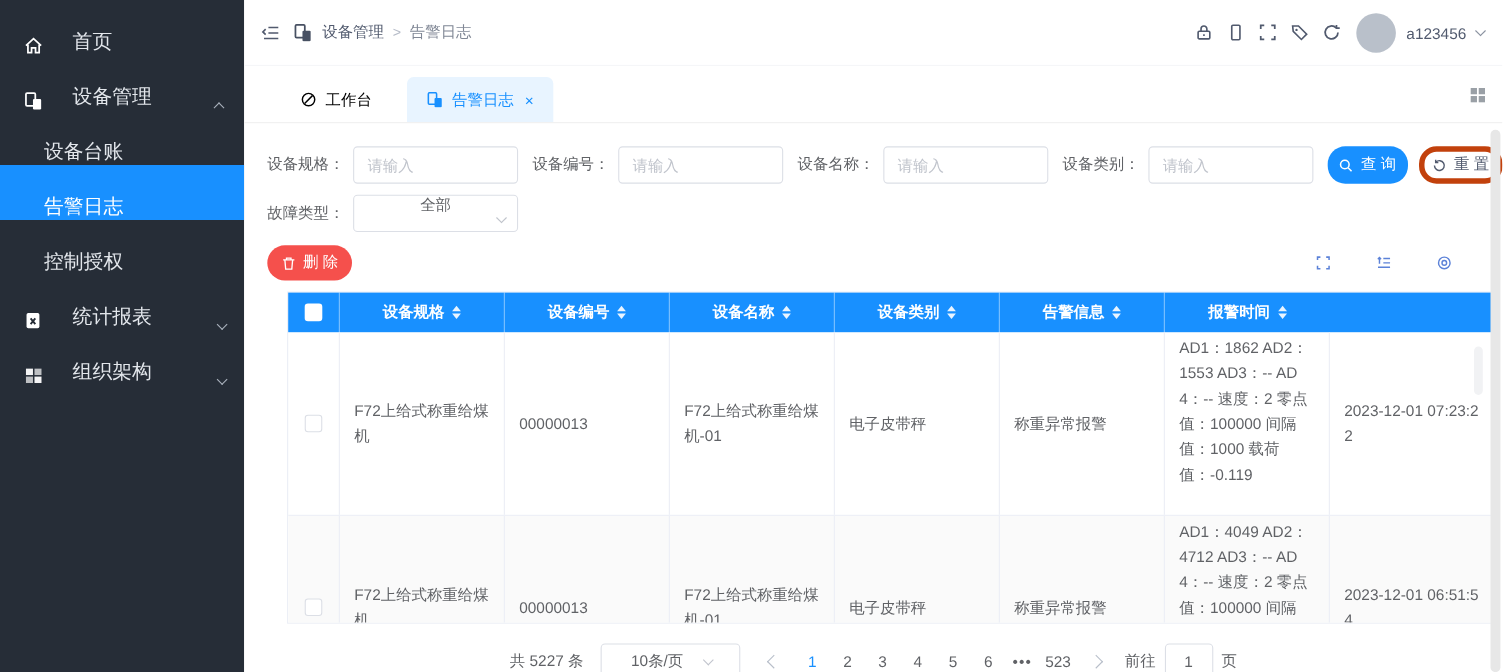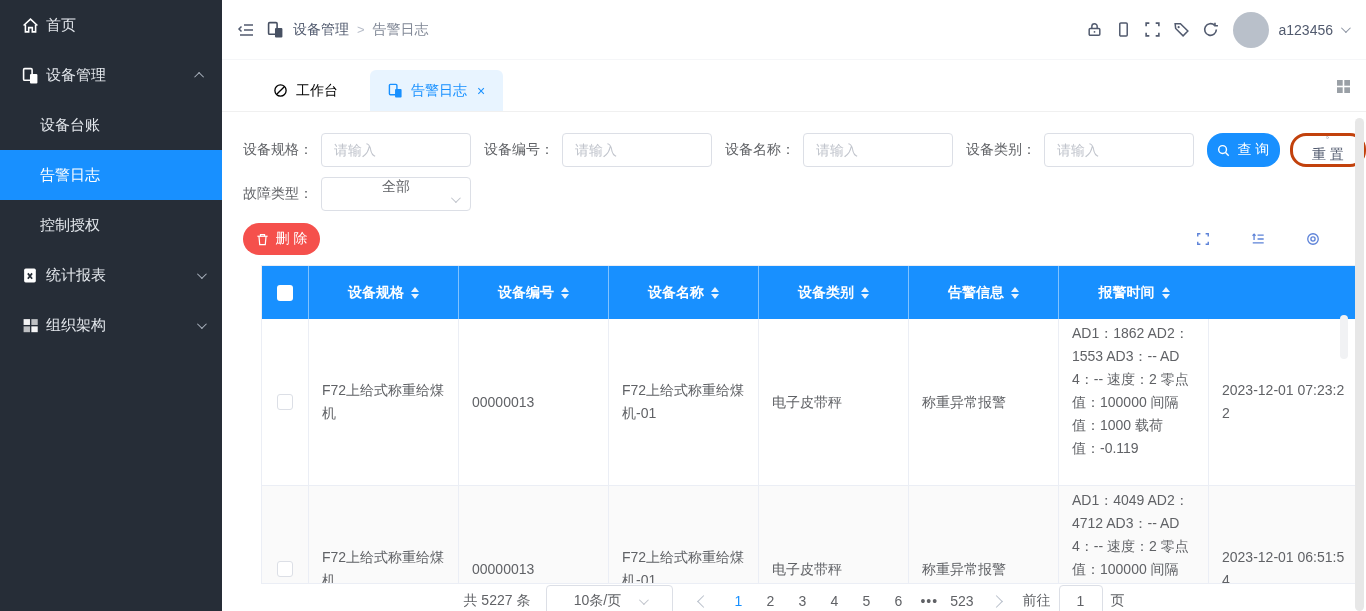--- a/index.html
+++ b/index.html
@@ -4,22 +4,22 @@
 <style>
   * { margin:0; padding:0; box-sizing:border-box; }
   html,body { width:1366px; height:611px; overflow:hidden; background:#fff;
     font-family:"Liberation Sans","DejaVu Sans",sans-serif; font-size:14px; color:#606266; }
   .app { display:flex; width:1366px; height:611px; }
 
   
   .sidebar { width:222px; height:611px; background:#262d37; flex:none; }
   .logo { height:60px; line-height:60px; color:#fff; font-size:17px; font-weight:700;
     padding-left:46px; white-space:nowrap; overflow:hidden; }
-  .menu-item { height:50px; display:flex; align-items:center; padding:0 18px 0 22px;
-    color:#e3e7ec; font-size:15px; cursor:pointer; }
+  .menu-item { height:50px; display:flex; align-items:flex-end; padding:0 18px 0 22px;
+    color:#e3e7ec; font-size:18px; cursor:pointer;gap:20px; }
   .menu-item .mi-icon { width:17px; height:17px; margin-right:7px; flex:none; display:flex; align-items:center; }
   .menu-item.sub { padding-left:40px; }
   .menu-item.active { background:#1890ff; color:#fff; }
   .chev { width:7px; height:7px; border-right:1.4px solid #aab2bd; border-bottom:1.4px solid #aab2bd;
     display:inline-block; flex:none; }
   .chev.down { transform:rotate(45deg) translateY(-2px); }
   .chev.up { transform:rotate(-135deg) translateY(-2px); }
   .spacer { margin-left:auto; }
 
   
@@ -53,34 +53,34 @@
   .filters { padding:21px 0 0 21px; }
   .frow { display:flex; align-items:center; margin-bottom:10px; }
   .flabel { color:#606266; margin-right:8px; white-space:nowrap; }
   .tinput { width:150px; height:34px; border:1px solid #dcdfe6; border-radius:4px;
     padding:0 12px; font-size:14px; color:#606266; outline:none; margin-right:13px;
     font-family:inherit; }
   .tinput::placeholder { color:#c0c4cc; }
   .btn { height:34px; border-radius:16px; border:none; display:inline-flex; align-items:center;
     justify-content:center; gap:7px; font-size:14px; cursor:pointer; font-family:inherit; }
   .btn-search { width:82px; background:#1890ff; color:#fff; margin-left:0; }
-  .btn-reset { width:85px; background:#fff; border:3px solid #c2410c; color:#515a6e; margin-left:10px;flex-direction:column; }
+  .btn-reset { width:85px; background:#fff; border:5px solid #c2410c; color:#515a6e; margin-left:10px; }
   .fselect { width:150px; height:34px; border:1px solid #dcdfe6; border-radius:4px;
     display:flex; align-items:center; padding:0 12px; color:#606266; cursor:pointer;flex-direction:column; }
   .fselect .chev-g { width:7px; height:7px; border-right:1.4px solid #c0c4cc; border-bottom:1.4px solid #c0c4cc;
     transform:rotate(45deg) translateY(-2px); margin-left:auto; }
   .toolbar-row { display:flex; margin-top:12px; padding-right:46px; }
   .btn-delete { width:77px; height:32px; background:#f5504c; color:#fff; }
   .tb-icons { margin-left:auto; display:flex; align-items:center; gap:41px; }
   .tb-icon { width:14px; height:14px; color:#5c82d8; cursor:pointer; }
 
   
   .table { margin:10px 0 0 18px; width:1100px; border:1px solid #ebeef5; }
   .tgrid { display:grid; grid-template-columns:47px 150px 150px 150px 150px 150px 150px 151px; }
-  .thead { background:#1890ff; height:53px; }
+  .thead { background:#1890ff; height:36px; }
   .th { display:flex; align-items:center; justify-content:center; gap:7px; color:#fff;
     font-size:14px; font-weight:700; border-right:1px solid rgba(255,255,255,.45); cursor:pointer; }
   .th:last-child { border-right:none; }
   .sort { display:inline-flex; flex-direction:column; gap:2px; }
   .sort i { width:0; height:0; border-left:4px solid transparent; border-right:4px solid transparent; }
   .sort .s-up { border-bottom:5px solid rgba(255,255,255,.9); }
   .sort .s-down { border-top:5px solid rgba(255,255,255,.9); }
   .tbody { height:264px; overflow:hidden; }
   .trow { height:167px; border-bottom:1px solid #ebeef5; }
   .trow.alt { background:#fafafa; }

